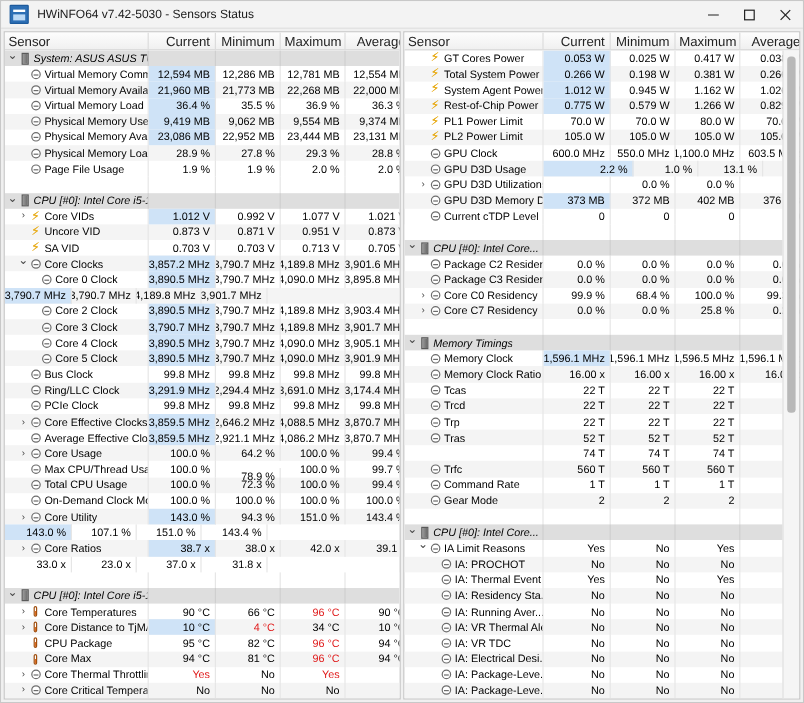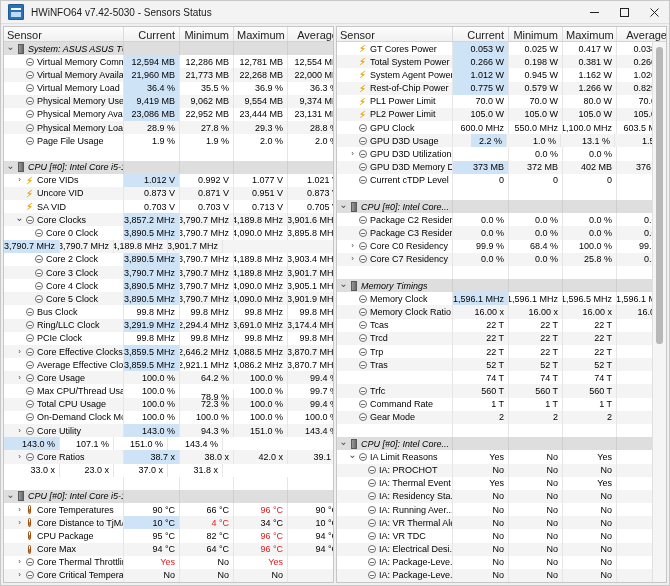--- a/index.html
+++ b/index.html
@@ -724,21 +724,21 @@
           <div class="row alt">
             <div class="cell-name" style="width: 120px;">
               <span class="ind" style="width: 9px;"></span>
               <span class="exp blank">›</span>
               <span class="ico">
                 <span class="ico-thermo"></span>
               </span>
               <span class="lbl">Core Max</span>
             </div>
             <div class="cell-num" style="width: 56px;">94 °C</div>
-            <div class="cell-num" style="width: 54px;">64 °C</div>
+            <div class="cell-num" style="width: 54px;">81 °C</div>
             <div class="cell-num red" style="width: 54px;">96 °C</div>
             <div class="cell-num" style="width: 55px;">94 °C</div>
             <div class="cell-tail"></div>
           </div>
           <div class="row">
             <div class="cell-name" style="width: 120px;">
               <span class="ind" style="width: 9px;"></span>
               <span class="exp">›</span>
               <span class="ico">
                 <span class="ico-gauge"></span>
@@ -885,21 +885,21 @@
           </div>
           <div class="row alt">
             <div class="cell-name" style="width: 116px;">
               <span class="ind" style="width: 9px;"></span>
               <span class="exp blank">›</span>
               <span class="ico">
                 <span class="ico-gauge"></span>
               </span>
               <span class="lbl">GPU D3D Usage</span>
             </div>
-            <div class="cell-num hl" style="width: 36px; margin-left: 18px;">2.2 %</div>
+            <div class="cell-num hl" style="width: 75px;">2.2 %</div>
             <div class="cell-num" style="width: 54px;">1.0 %</div>
             <div class="cell-num" style="width: 54px;">13.1 %</div>
             <div class="cell-num" style="width: 55px;">1.5 %</div>
             <div class="cell-tail"></div>
           </div>
           <div class="row">
             <div class="cell-name" style="width: 116px;">
               <span class="ind" style="width: 9px;"></span>
               <span class="exp">›</span>
               <span class="ico">

